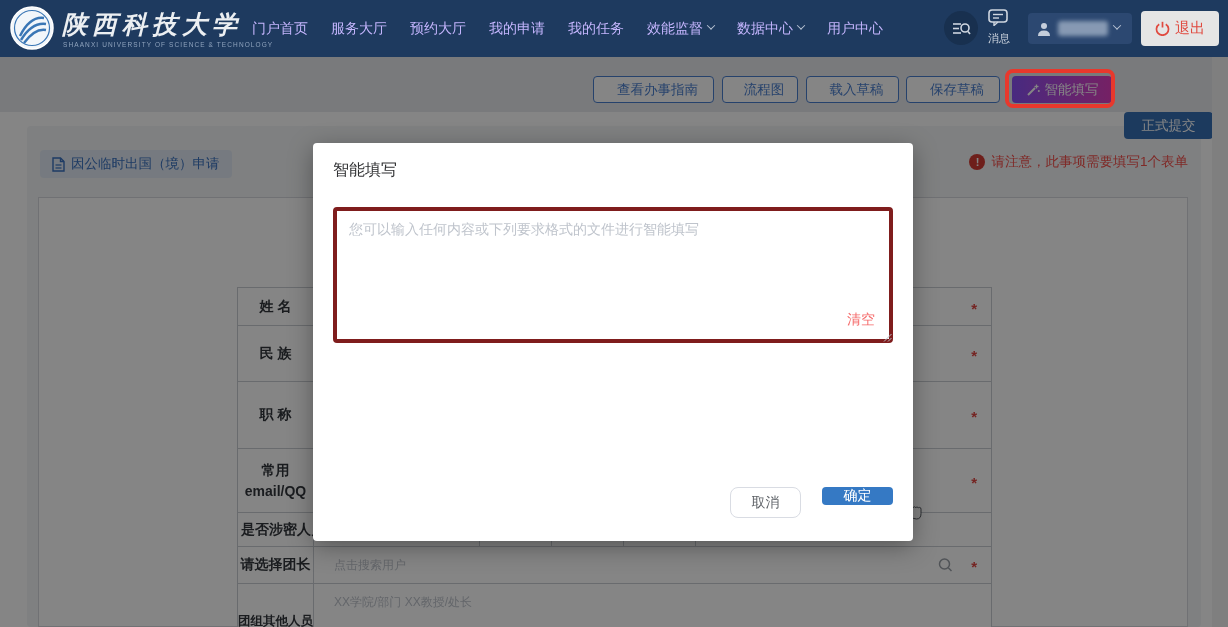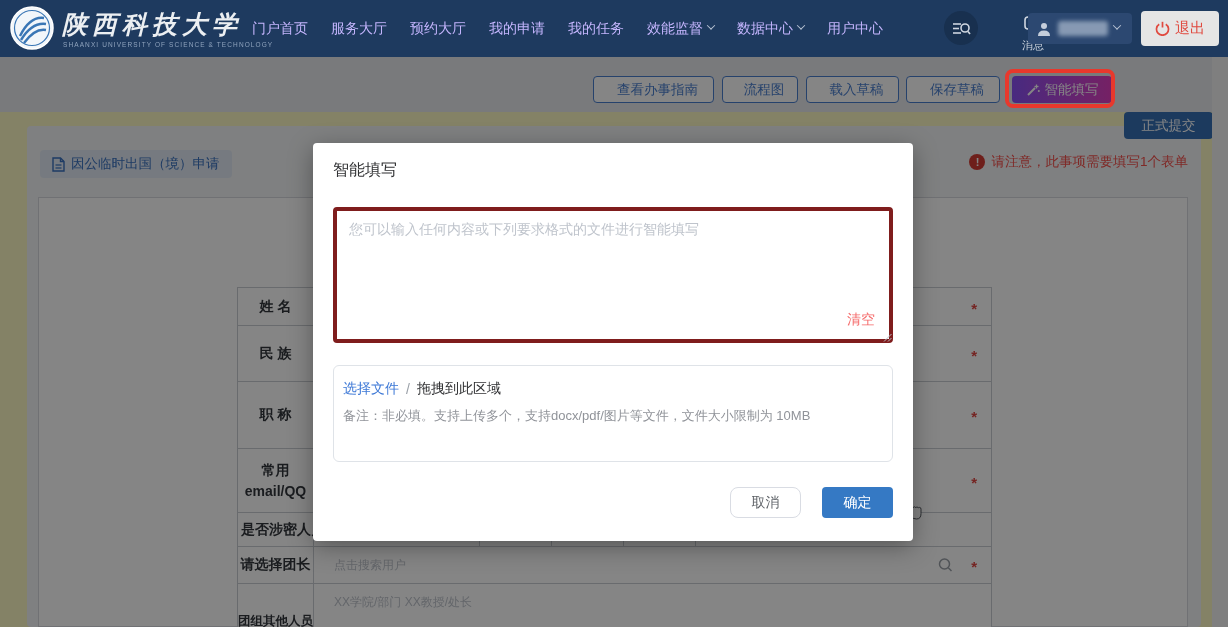--- a/index.html
+++ b/index.html
@@ -9,39 +9,39 @@
   
   .navbar{position:absolute;left:0;top:0;width:1228px;height:57px;background:#1e3a5f;z-index:20;}
   .logo{position:absolute;left:10px;top:6px;width:44px;height:44px;}
   .uni-cn{position:absolute;left:62px;top:8px;font-family:"Liberation Serif","DejaVu Serif",serif;font-weight:bold;font-style:italic;font-size:25px;letter-spacing:5px;color:#eceff2;white-space:nowrap;}
   .uni-en{position:absolute;left:63px;top:41px;font-size:6.5px;letter-spacing:1.1px;color:#8fa3bd;white-space:nowrap;}
   .menu{position:absolute;left:252px;top:0;height:57px;display:flex;align-items:center;gap:23px;}
   .menu-item{display:flex;align-items:center;gap:5px;font-size:14px;color:#c4b5fd;white-space:nowrap;cursor:pointer;}
   .caret{width:6px;height:6px;border-right:1.5px solid #b9c4d4;border-bottom:1.5px solid #b9c4d4;transform:rotate(45deg) translate(-1px,-1px);margin-top:-3px;}
   .nav-circle{position:absolute;top:11px;width:34px;height:34px;border-radius:50%;background:#18304f;display:flex;align-items:center;justify-content:center;cursor:pointer;}
   .nav-search{left:944px;}
-  .nav-msg{position:absolute;left:988px;top:16px;width:36px;text-align:right;cursor:pointer;margin-left:20px;}
+  .nav-msg{position:absolute;left:988px;top:9px;width:36px;text-align:left;cursor:pointer;}
   .nav-msg .lbl{font-size:11px;color:#cfd6e0;margin-top:1px;}
   .user-chip{position:absolute;left:1028px;top:13px;width:104px;height:31px;background:#2c4871;border-radius:4px;display:flex;align-items:center;padding:0 8px;gap:6px;cursor:pointer;}
   .blurname{width:50px;height:15px;background:#97a8bf;border-radius:3px;filter:blur(2px);opacity:.85;}
   .logout-btn{position:absolute;left:1141px;top:11px;width:78px;height:35px;background:#e5e5e5;border-radius:4px;display:flex;align-items:center;justify-content:center;gap:5px;color:#e0493f;font-size:15px;cursor:pointer;}
 
   
   .titlebar{position:absolute;left:0;top:57px;width:1228px;height:55px;background:#ffffff;box-shadow:0 1px 3px rgba(0,0,0,.18);z-index:2;}
   .page-title{position:absolute;left:18px;top:16px;font-size:17px;font-weight:bold;color:#2b2f36;}
   .tb-btn{position:absolute;top:76px;height:27px;border:1px solid #4a7fd0;border-radius:4px;background:#fff;color:#4a7fd0;font-size:13.5px;display:flex;align-items:center;justify-content:center;cursor:pointer;z-index:3;padding-left:8px;}
   .btn-guide{left:593px;width:121px;}
   .btn-flow{left:722px;width:76px;}
   .btn-load{left:806px;width:93px;}
   .btn-save{left:906px;width:94px;}
   .btn-smart{position:absolute;left:1012px;top:76px;width:100px;height:27px;border:none;border-radius:4px;background:linear-gradient(90deg,#8a52f5,#e23fc0);color:#fff;font-size:13.5px;display:flex;align-items:center;justify-content:center;gap:5px;cursor:pointer;z-index:3;}
   .btn-submit{position:absolute;left:1124px;top:76px;width:89px;height:27px;border:none;border-radius:4px;background:#3770b4;color:#fff;font-size:13.5px;display:flex;align-items:center;justify-content:center;cursor:pointer;z-index:3;margin-top:36px;}
 
   
-  .content{position:absolute;left:0;top:112px;width:1228px;height:515px;background:#fef9c3;z-index:1;}
+  .content{position:absolute;left:0;top:112px;width:1228px;height:515px;background:#ffffff;z-index:1;}
   .panel{position:absolute;left:27px;top:14px;width:1174px;height:501px;background:#f4f5f7;border-radius:4px;}
   .tab-chip{position:absolute;left:40px;top:38px;height:28px;padding:0 12px;background:#e2eaf5;border-radius:4px;display:flex;align-items:center;gap:6px;color:#3a72c0;font-size:13.5px;cursor:pointer;}
   .notice{position:absolute;right:40px;top:41px;display:flex;align-items:center;gap:6px;}
   .notice-ico{width:16px;height:16px;border-radius:50%;background:#d43c34;color:#fff;font-size:11px;font-weight:bold;display:flex;align-items:center;justify-content:center;}
   .notice-txt{font-size:13.5px;color:#f4504b;}
   .form-card{position:absolute;left:38px;top:85px;width:1150px;height:430px;background:#fff;border:1px solid #d6d9df;}
 
   .ftable{position:absolute;left:237px;top:175px;width:755px;height:340px;border:1px solid #c9cdd4;border-bottom:none;background:#fff;}
   .trow{position:absolute;left:0;width:753px;border-bottom:1px solid #c9cdd4;}
   .tlabel{position:absolute;left:0;top:0;bottom:0;width:76px;border-right:1px solid #c9cdd4;display:flex;align-items:center;justify-content:center;font-size:14px;font-weight:bold;color:#33373d;text-align:center;}
@@ -78,21 +78,21 @@
   .m-textarea::placeholder{color:#bfc4cc;}
   .clear-link{position:absolute;left:534px;top:168px;font-size:14px;color:#f56c6c;cursor:pointer;}
   .resize-grip{position:absolute;left:570px;top:190px;}
   .upload-box{position:absolute;left:20px;top:222px;width:560px;height:97px;border:1px solid #dfe3e8;border-radius:6px;}
   .upl-line1{position:absolute;left:9px;top:14px;font-size:14px;display:flex;gap:7px;align-items:center;}
   .choose-file{color:#3d78d6;cursor:pointer;}
   .sep{color:#9aa0a8;}
   .drag-txt{color:#303133;}
   .upl-note{position:absolute;left:9px;top:41px;font-size:13px;color:#909399;}
   .m-cancel{position:absolute;left:417px;top:344px;width:71px;height:31px;background:#fff;border:1px solid #d9dce3;border-radius:8px;color:#5f6368;font-size:14px;display:flex;align-items:center;justify-content:center;cursor:pointer;}
-  .m-confirm{position:absolute;left:509px;top:344px;width:71px;height:31px;background:#3579c4;border:none;border-radius:4px;color:#fff;font-size:14px;display:flex;align-items:center;justify-content:center;cursor:pointer;}
+  .m-confirm{position:absolute;left:509px;top:344px;width:71px;height:18px;background:#3579c4;border:none;border-radius:4px;color:#fff;font-size:14px;display:flex;align-items:center;justify-content:center;cursor:pointer;}
 
   
   .annotation{position:absolute;left:1005px;top:69px;width:110px;height:39px;border:4px solid #e8382c;border-radius:8px;z-index:40;pointer-events:none;}
 </style>
 </head>
 <body>
 
 <div id="app">
 
   <div class="navbar">
@@ -284,27 +284,19 @@
   <div class="overlay"></div>
 
   <div class="modal">
     <div class="modal-title">智能填写</div>
     <textarea class="m-textarea" placeholder="您可以输入任何内容或下列要求格式的文件进行智能填写" style=""></textarea>
     <div class="clear-link">清空</div>
     <svg class="resize-grip" width="9" height="9" viewBox="0 0 9 9">
       <line x1="1" y1="8.5" x2="8.5" y2="1" stroke="#b8bdc4" stroke-width="1"></line>
       <line x1="5" y1="8.5" x2="8.5" y2="5" stroke="#b8bdc4" stroke-width="1"></line>
     </svg>
-    <div class="upload-box">
-      <div class="upl-line1">
-        <span class="choose-file">选择文件</span>
-        <span class="sep">/</span>
-        <span class="drag-txt">拖拽到此区域</span>
-      </div>
-      <div class="upl-note">备注：非必填。支持上传多个，支持docx/pdf/图片等文件，文件大小限制为 10MB</div>
-    </div>
     <div class="m-cancel">取消</div>
     <div class="m-confirm">确定</div>
   </div>
 
   <div class="annotation"></div>
 
 </div>
 
 </body></html>

